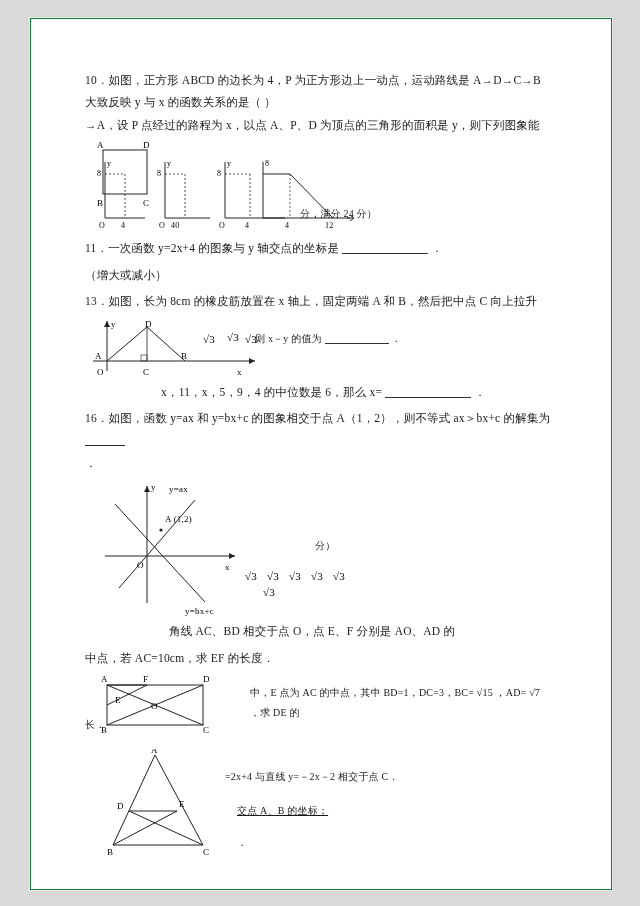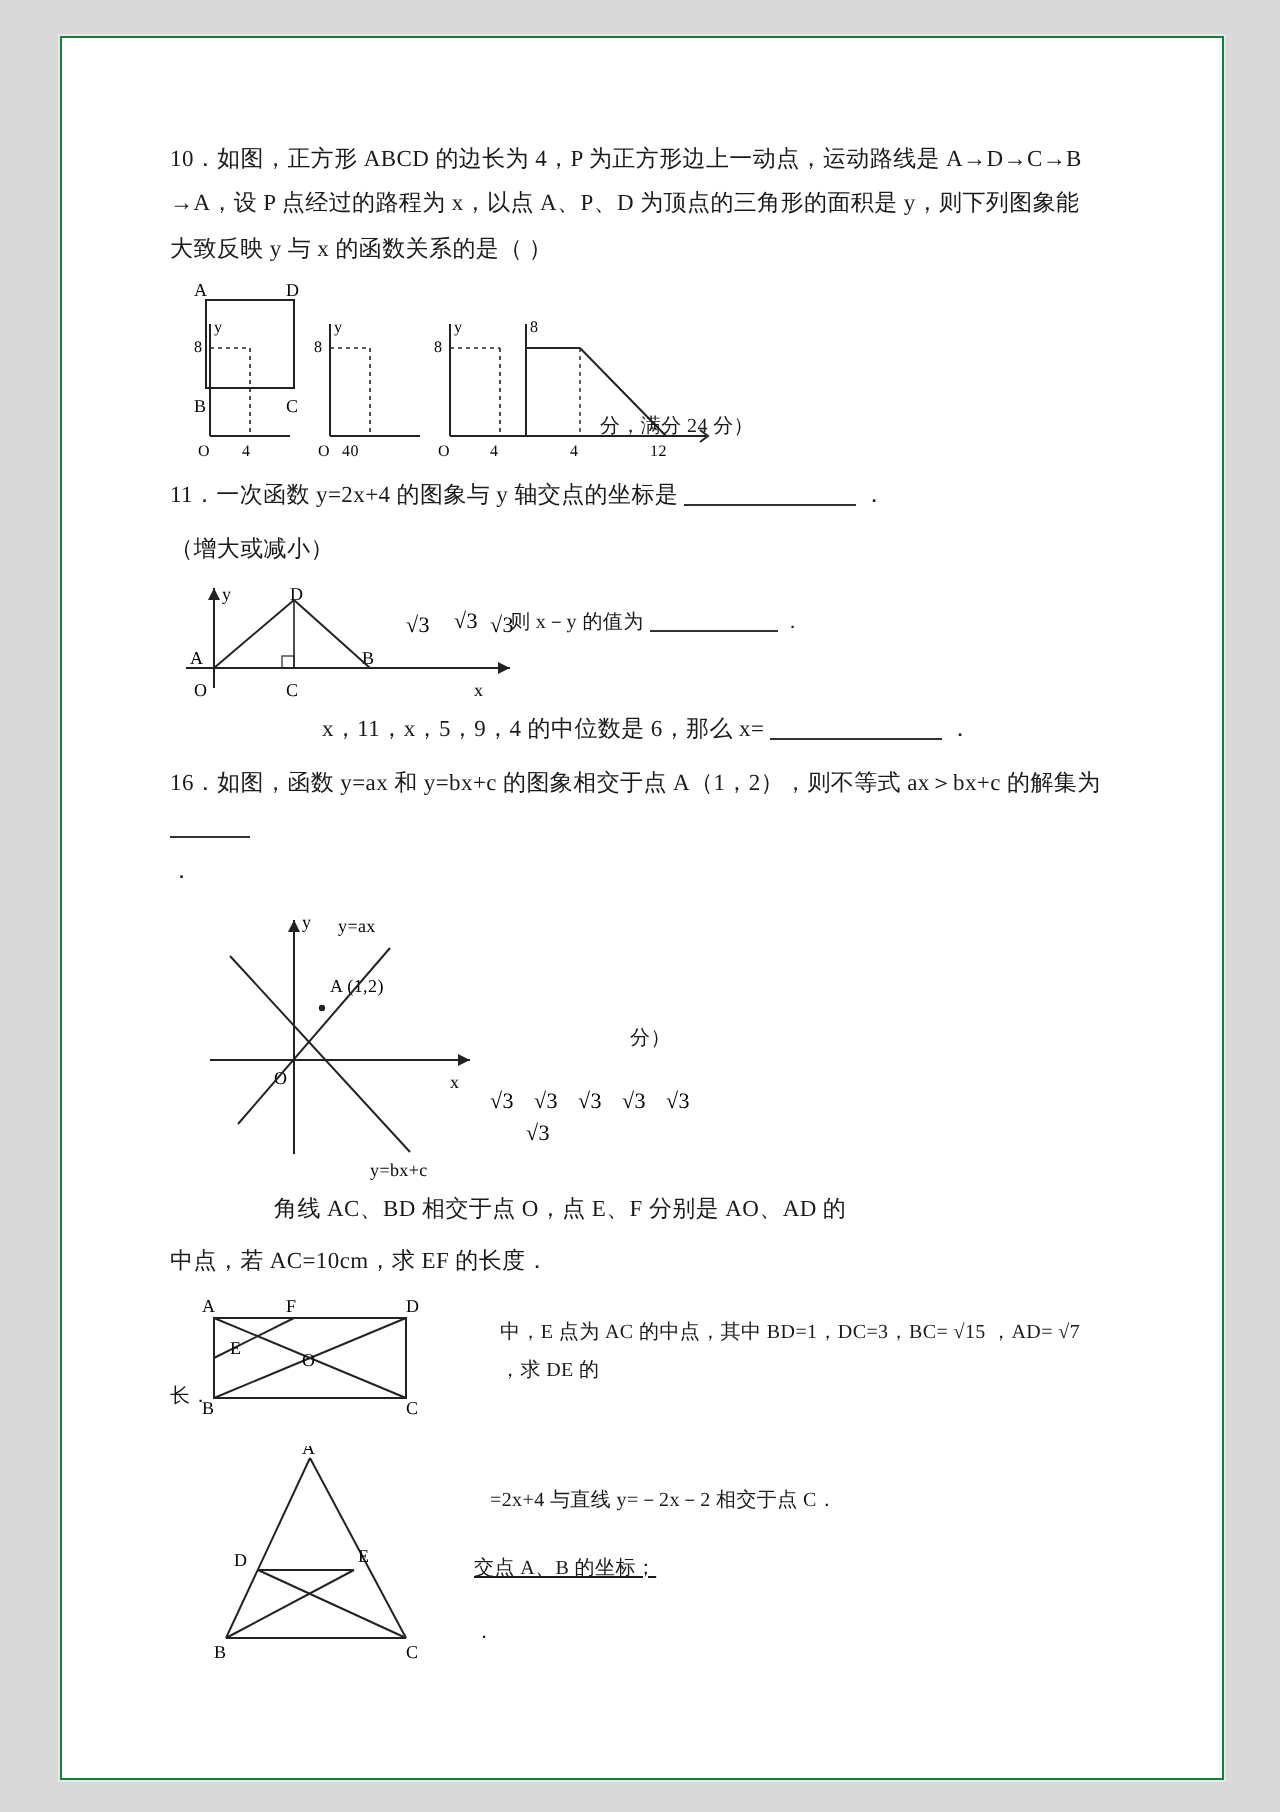--- a/index.html
+++ b/index.html
@@ -51,22 +51,22 @@
 <div class="edge-l"></div>
 <div class="edge-r"></div>
 
 <div class="page-frame">
  <div class="page-inner">
 
   <div class="content">
 
     <div class="q">
       <p>10．如图，正方形 ABCD 的边长为 4，P 为正方形边上一动点，运动路线是 A→D→C→B</p>
+      <p>大致反映 y 与 x 的函数关系的是（      ）</p>
       <p>→A，设 P 点经过的路程为 x，以点 A、P、D 为顶点的三角形的面积是 y，则下列图象能</p>
-      <p>大致反映 y 与 x 的函数关系的是（      ）</p>
     </div>
 
     <div class="figwrap">
       <svg width="300" height="95" viewBox="0 0 300 95">
 
         <rect x="18" y="10" width="44" height="44" fill="none" stroke="#222" stroke-width="1"></rect>
         <text x="12" y="8" font-size="9" font-family="Liberation Serif, serif">A</text>
         <text x="58" y="8" font-size="9" font-family="Liberation Serif, serif">D</text>
         <text x="12" y="66" font-size="9" font-family="Liberation Serif, serif">B</text>
         <text x="58" y="66" font-size="9" font-family="Liberation Serif, serif">C</text>
@@ -117,20 +117,21 @@
         <span class="fill l"></span>
         <span>．</span>
       </p>
     </div>
 
     <div class="q">
       <p>（增大或减小）</p>
     </div>
 
     <div class="q">
+      <p>13．如图，长为 8cm 的橡皮筋放置在 x 轴上，固定两端 A 和 B，然后把中点 C 向上拉升</p>
     </div>
 
     <div class="figwrap">
       <svg width="330" height="62" viewBox="0 0 330 62">
         <line x1="22" y1="54" x2="22" y2="4" stroke="#222" stroke-width="1"></line>
         <path d="M22 4 l-3 6 l6 0 z" fill="#222"></path>
         <line x1="8" y1="44" x2="170" y2="44" stroke="#222" stroke-width="1"></line>
         <path d="M170 44 l-6 -3 l0 6 z" fill="#222"></path>
         <text x="26" y="10" font-size="9">y</text>
         <text x="60" y="10" font-size="9">D</text>
@@ -193,21 +194,21 @@
         <text x="160" y="102" font-size="11">√3</text>
         <text x="182" y="102" font-size="11">√3</text>
         <text x="204" y="102" font-size="11">√3</text>
         <text x="226" y="102" font-size="11">√3</text>
         <text x="248" y="102" font-size="11">√3</text>
         <text x="178" y="118" font-size="11">√3</text>
       </svg>
       <div class="floattext" style="position:absolute;left:230px;top:58px;">分）</div>
     </div>
 
-    <div class="q" style="margin-left:52px;">
+    <div class="q" style="margin-left:84px;">
       <p>角线 AC、BD 相交于点 O，点 E、F 分别是 AO、AD 的</p>
     </div>
     <div class="q">
       <p>中点，若 AC=10cm，求 EF 的长度．</p>
     </div>
 
     <div class="figwrap">
       <svg width="340" height="62" viewBox="0 0 340 62">
         <rect x="22" y="12" width="96" height="40" fill="none" stroke="#222" stroke-width="1"></rect>
         <line x1="22" y1="12" x2="118" y2="52" stroke="#222" stroke-width="1"></line>
@@ -241,21 +242,21 @@
         <line x1="28" y1="96" x2="118" y2="96" stroke="#222" stroke-width="1"></line>
         <line x1="44" y1="62" x2="118" y2="96" stroke="#222" stroke-width="1"></line>
         <line x1="44" y1="62" x2="92" y2="62" stroke="#222" stroke-width="1"></line>
         <line x1="92" y1="62" x2="28" y2="96" stroke="#222" stroke-width="1"></line>
         <text x="66" y="4" font-size="9">A</text>
         <text x="32" y="60" font-size="9">D</text>
         <text x="94" y="58" font-size="9">E</text>
         <text x="22" y="106" font-size="9">B</text>
         <text x="118" y="106" font-size="9">C</text>
       </svg>
-      <div class="floattext" style="position:absolute;left:160px;top:18px;">
+      <div class="floattext" style="position:absolute;left:140px;top:18px;">
         <span>=2x+4 与直线 y=－2x－2 相交于点 C．</span>
       </div>
       <div class="floattext" style="position:absolute;left:152px;top:52px;text-decoration:underline;">
         <span>交点 A、B 的坐标；</span>
       </div>
       <div class="floattext" style="position:absolute;left:152px;top:84px;">．</div>
     </div>
 
   </div>
  </div>

